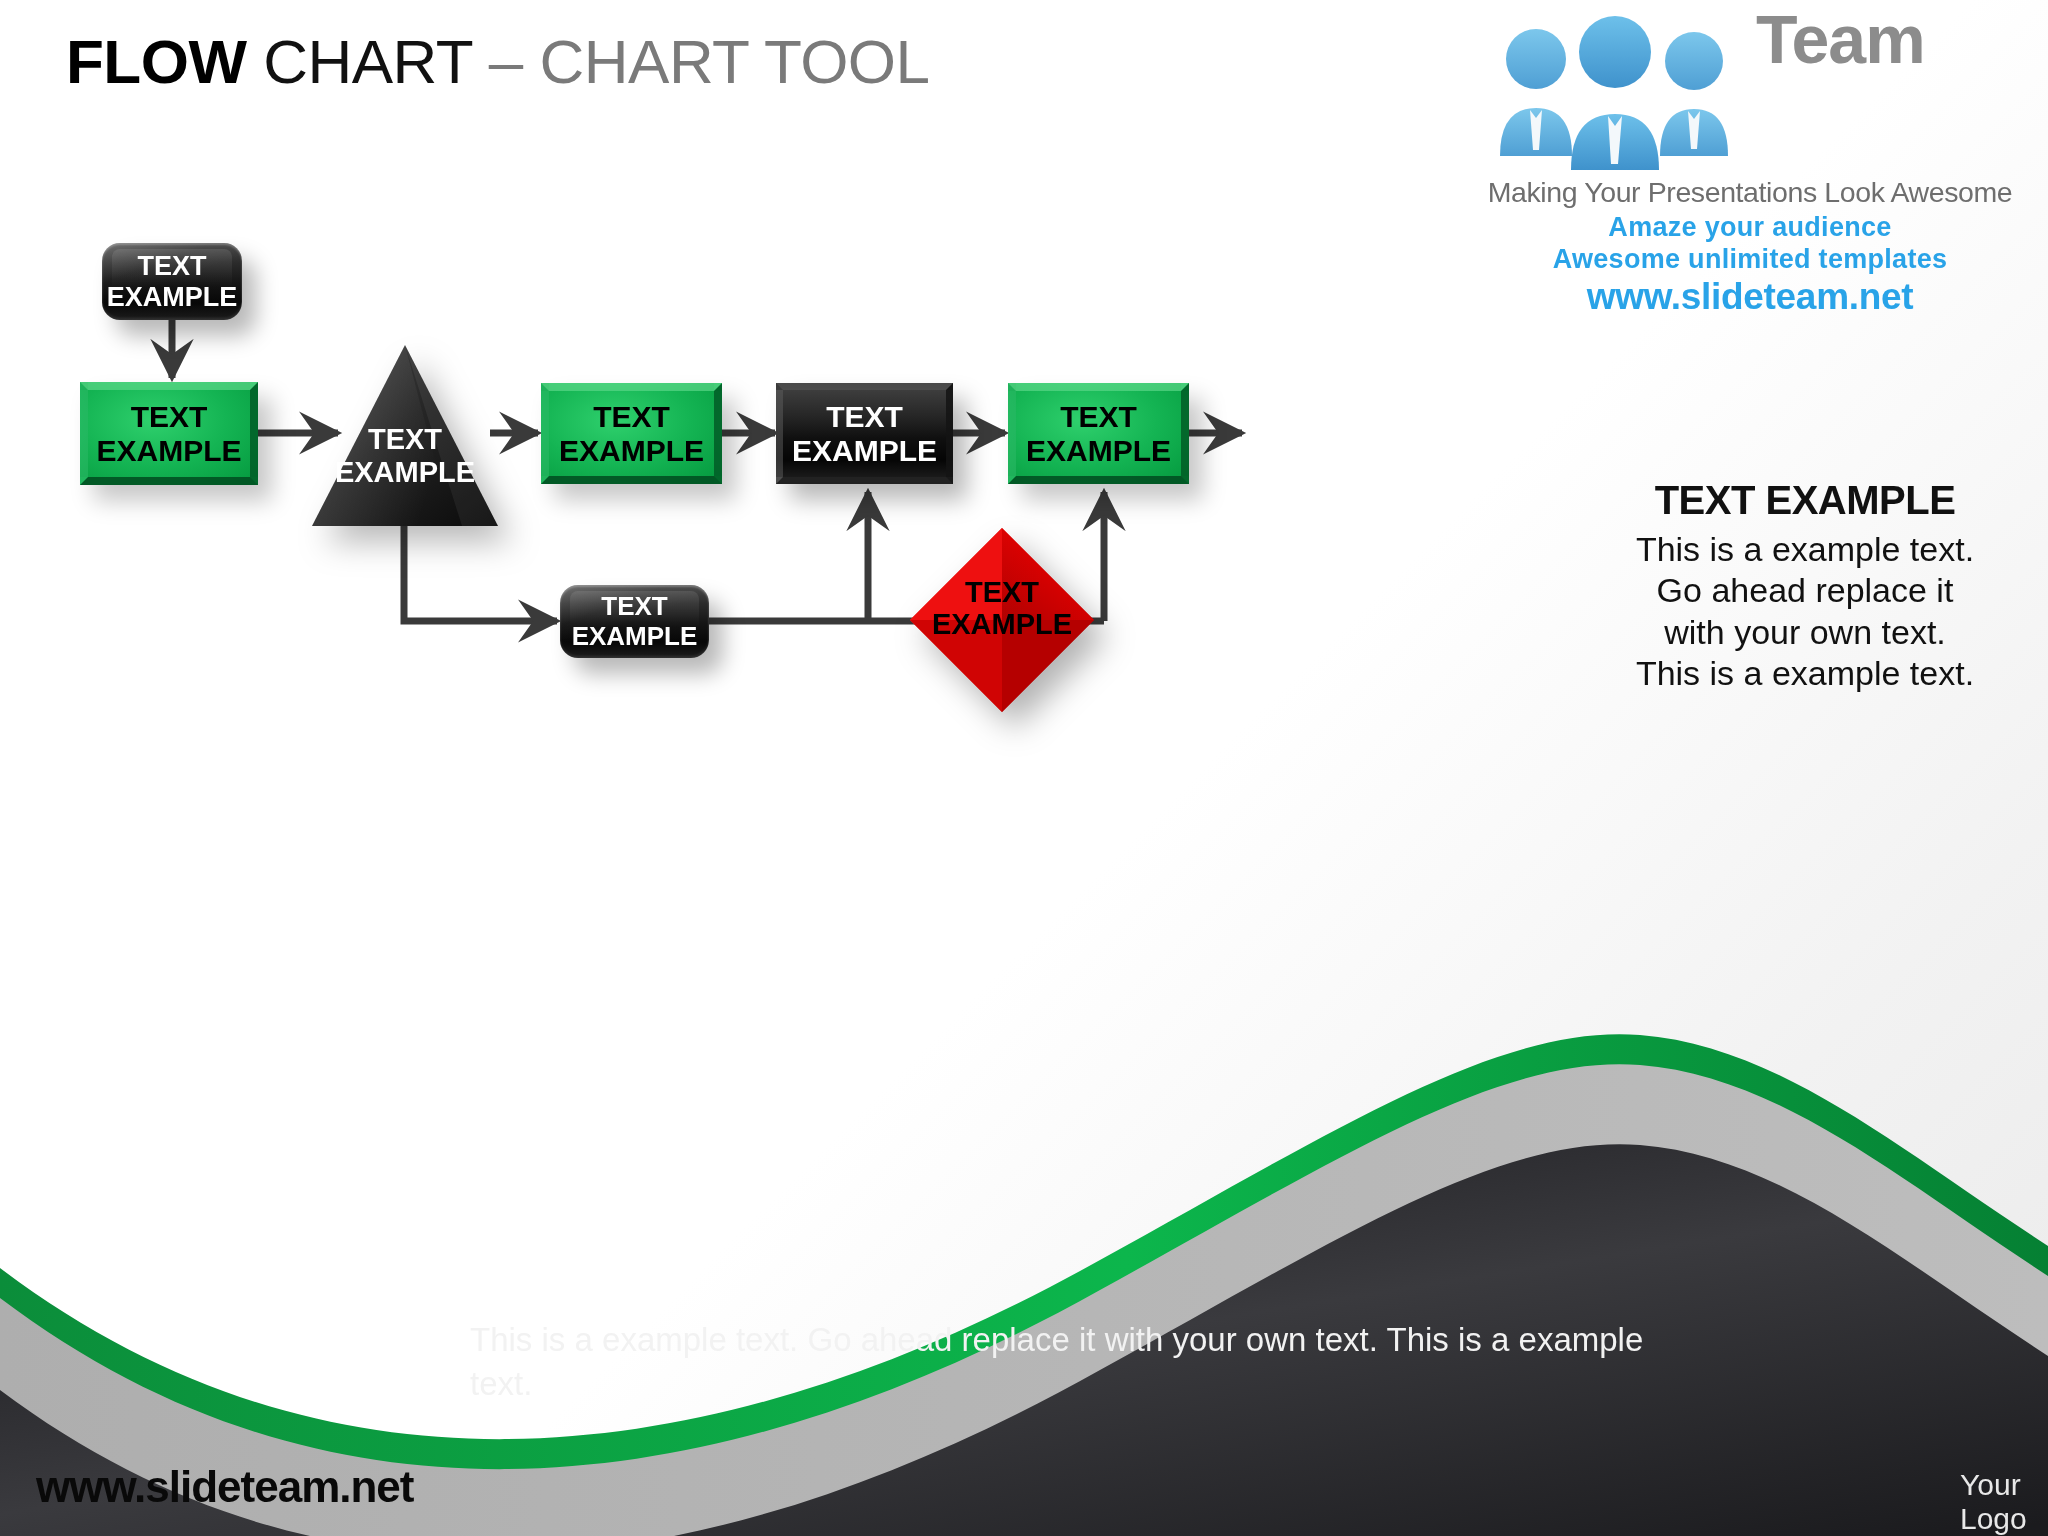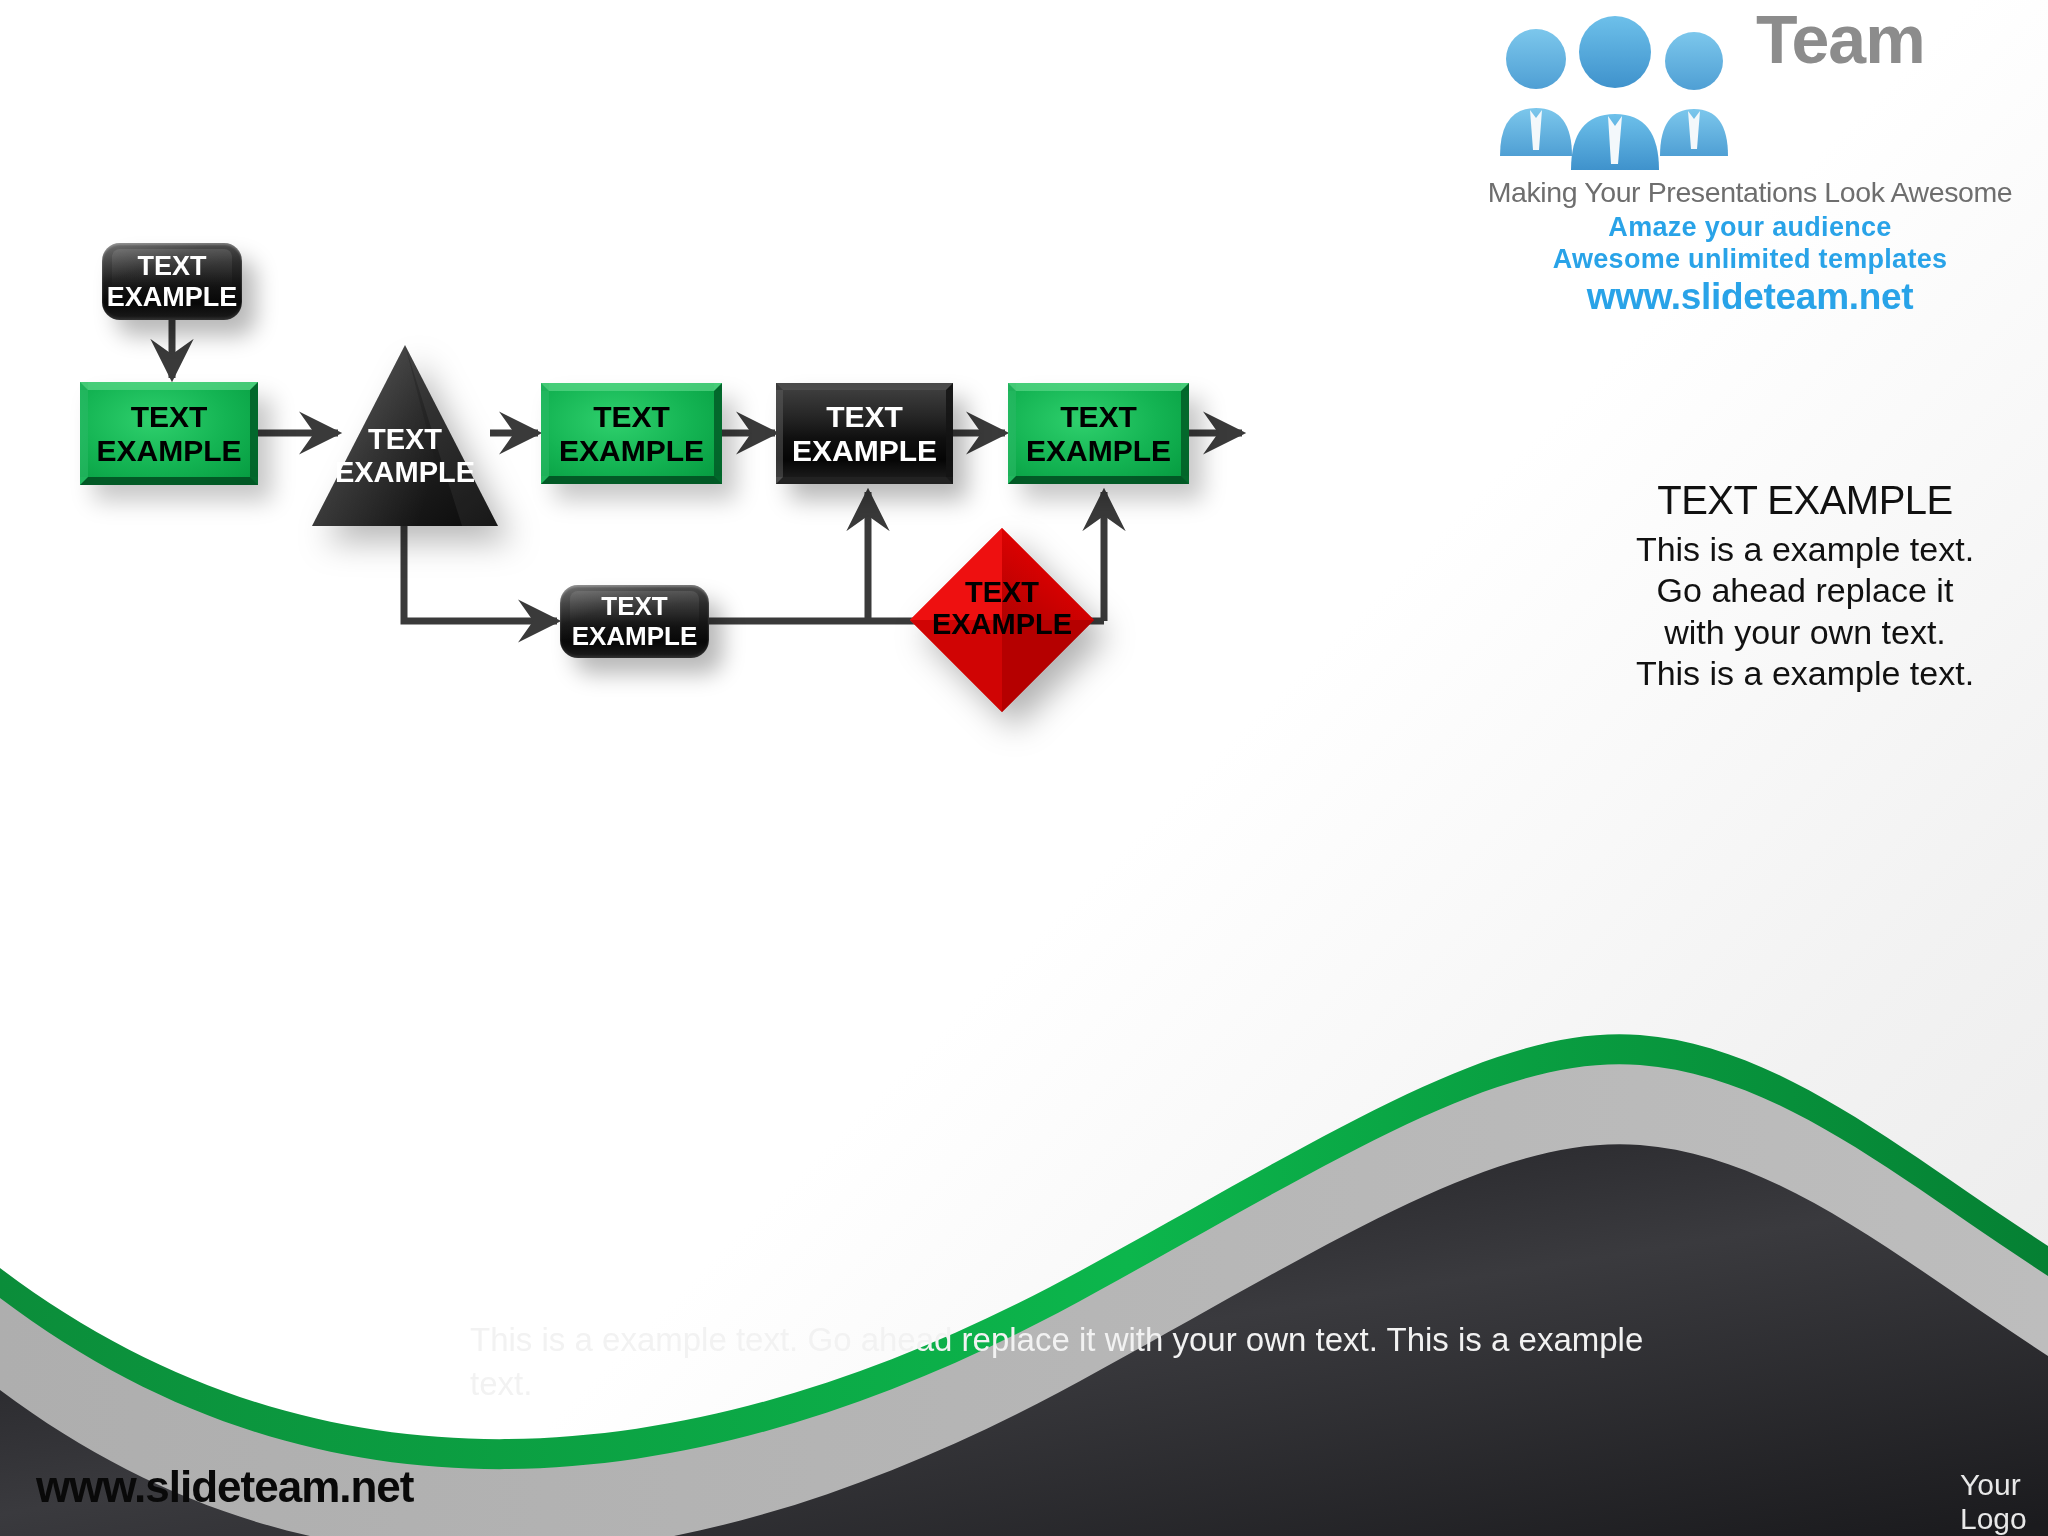--- a/index.html
+++ b/index.html
@@ -138,21 +138,21 @@
 
   
   #connectors { position: absolute; left: 0; top: 0; width: 2048px; height: 1050px; z-index: 3; }
 
   
   #right-text {
     position: absolute; left: 1630px; top: 478px; width: 350px;
     text-align: center;
   }
   #right-title {
-    font-size: 40px; font-weight: normal; color: #111111;
+    font-size: 40px; font-weight: bold; color: #111111;
     letter-spacing: -0.5px; margin-bottom: 6px; white-space: nowrap;
   }
   #right-body {
     font-size: 34px; color: #111111; line-height: 1.22;
   }
 
   
   #footer { position: absolute; left: 0; top: 960px; width: 2048px; height: 576px; }
   #footer svg { position: absolute; left: 0; top: 0; }
   #footer-text {
@@ -168,20 +168,23 @@
   #your-logo {
     position: absolute; left: 1960px; top: 1468px;
     font-size: 30px; color: #e8e8e8; z-index: 4;
   }
 </style>
 </head>
 <body>
 
 <div id="slide">
 
+  <div id="title">
+    <span class="t-bold">FLOW </span><span class="t-reg">CHART </span><span class="t-gray">– CHART TOOL</span>
+  </div>
 
   <div id="logo-block">
     <div id="logo-top">
       <svg id="logo-people" viewBox="0 0 250 160">
         <defs>
           <linearGradient id="pg1" x1="0" y1="0" x2="0" y2="1">
             <stop offset="0" stop-color="#7cc7ec"></stop>
               <stop offset="1" stop-color="#4f9fd4"></stop>
           </linearGradient>
           <linearGradient id="pg2" x1="0" y1="0" x2="0" y2="1">

